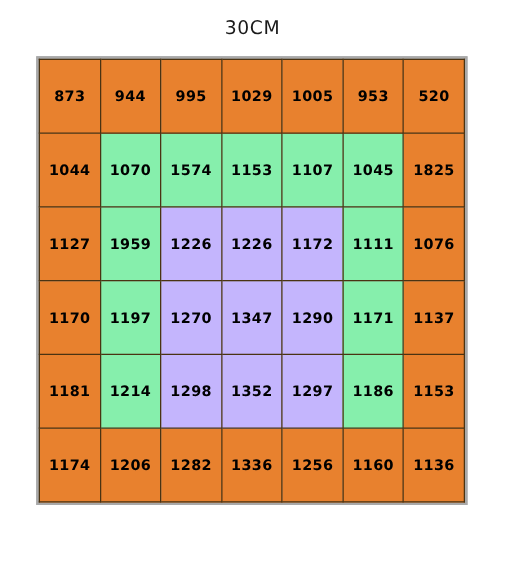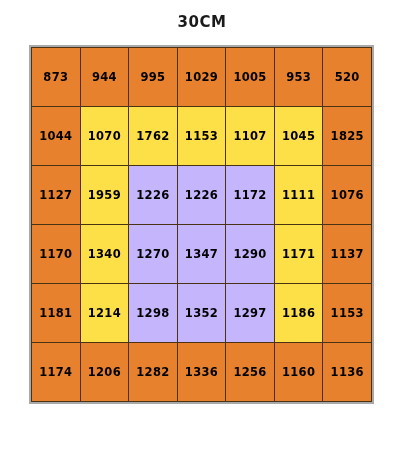--- a/index.html
+++ b/index.html
@@ -23,21 +23,21 @@
   }
 
   #chart-title {
     position: absolute;
     left: 0;
     top: 13px;
     width: 404px;
     text-align: center;
     font-family: "DejaVu Sans", sans-serif;
     font-size: 15px;
-    font-weight: bold;
+    font-weight: normal;
     color: #1a1a1a;
     letter-spacing: 0.5px;
   }
 
   #heatmap-frame {
     position: absolute;
     left: 29px;
     top: 45px;
     width: 345px;
     height: 359px;
@@ -65,21 +65,21 @@
     font-family: "DejaVu Sans", sans-serif;
     font-size: 11.5px;
     font-weight: bold;
     color: #000000;
     padding: 6px;
     letter-spacing: 0.3px;
     margin-left: 13px;
   }
 
   .band-orange { background-color: #e8812e; }
-  .band-green  { background-color: #fde047; }
+  .band-green  { background-color: #86efac; }
   .band-yellow { background-color: #c4b5fd; }
   .band-red    { background-color: #c4b5fd; }
 </style>
 </head>
 <body>
 
 <div id="chart-root">
 
   <div id="chart-title">30CM</div>
 
@@ -91,38 +91,38 @@
             <td class="heat-cell band-orange">944</td>
             <td class="heat-cell band-orange">995</td>
             <td class="heat-cell band-orange">1029</td>
             <td class="heat-cell band-orange">1005</td>
             <td class="heat-cell band-orange">953</td>
             <td class="heat-cell band-orange">520</td>
           </tr>
           <tr>
             <td class="heat-cell band-orange">1044</td>
             <td class="heat-cell band-green">1070</td>
-            <td class="heat-cell band-green">1762</td>
+            <td class="heat-cell band-green">1574</td>
             <td class="heat-cell band-green">1153</td>
             <td class="heat-cell band-green">1107</td>
             <td class="heat-cell band-green">1045</td>
             <td class="heat-cell band-orange">1825</td>
           </tr>
           <tr>
             <td class="heat-cell band-orange">1127</td>
             <td class="heat-cell band-green">1959</td>
             <td class="heat-cell band-yellow">1226</td>
             <td class="heat-cell band-yellow">1226</td>
             <td class="heat-cell band-yellow">1172</td>
             <td class="heat-cell band-green">1111</td>
             <td class="heat-cell band-orange">1076</td>
           </tr>
           <tr>
             <td class="heat-cell band-orange">1170</td>
-            <td class="heat-cell band-green">1340</td>
+            <td class="heat-cell band-green">1197</td>
             <td class="heat-cell band-yellow">1270</td>
             <td class="heat-cell band-red">1347</td>
             <td class="heat-cell band-yellow">1290</td>
             <td class="heat-cell band-green">1171</td>
             <td class="heat-cell band-orange">1137</td>
           </tr>
           <tr>
             <td class="heat-cell band-orange">1181</td>
             <td class="heat-cell band-green">1214</td>
             <td class="heat-cell band-yellow">1298</td>

